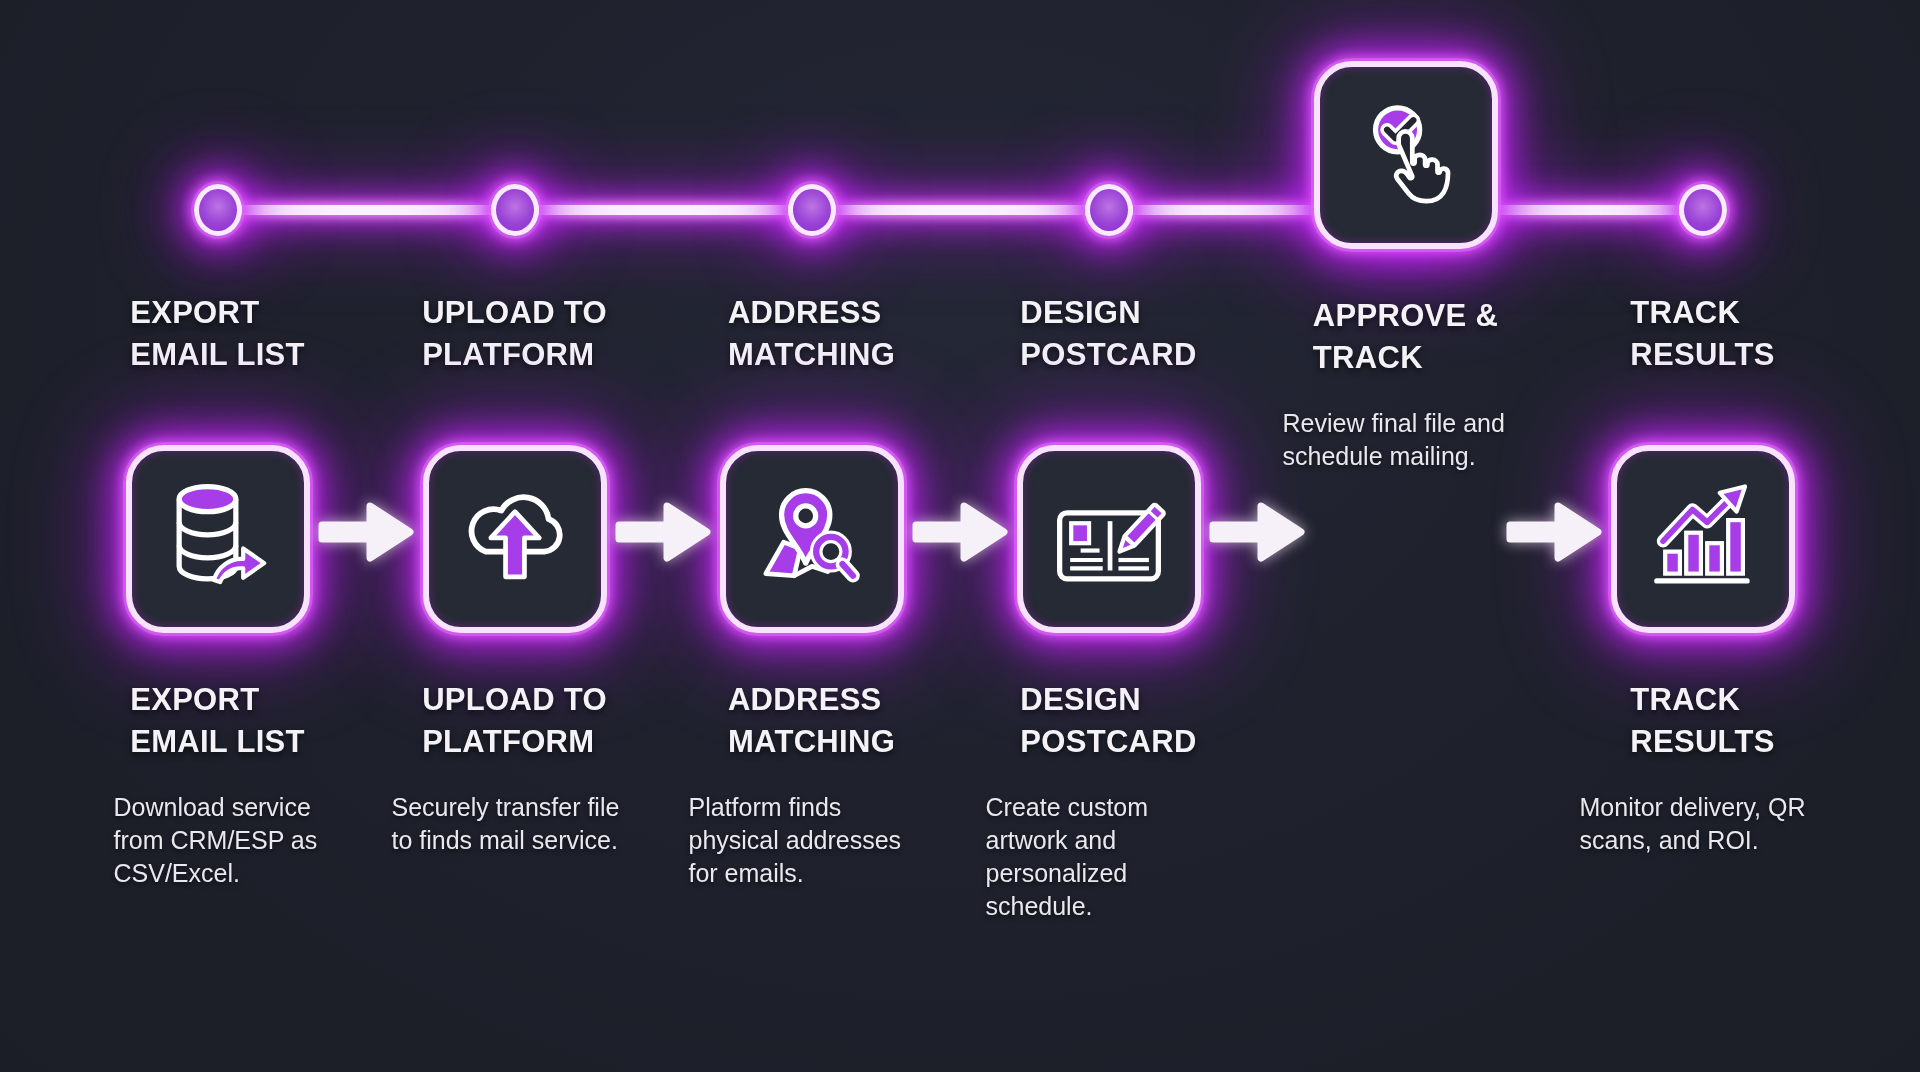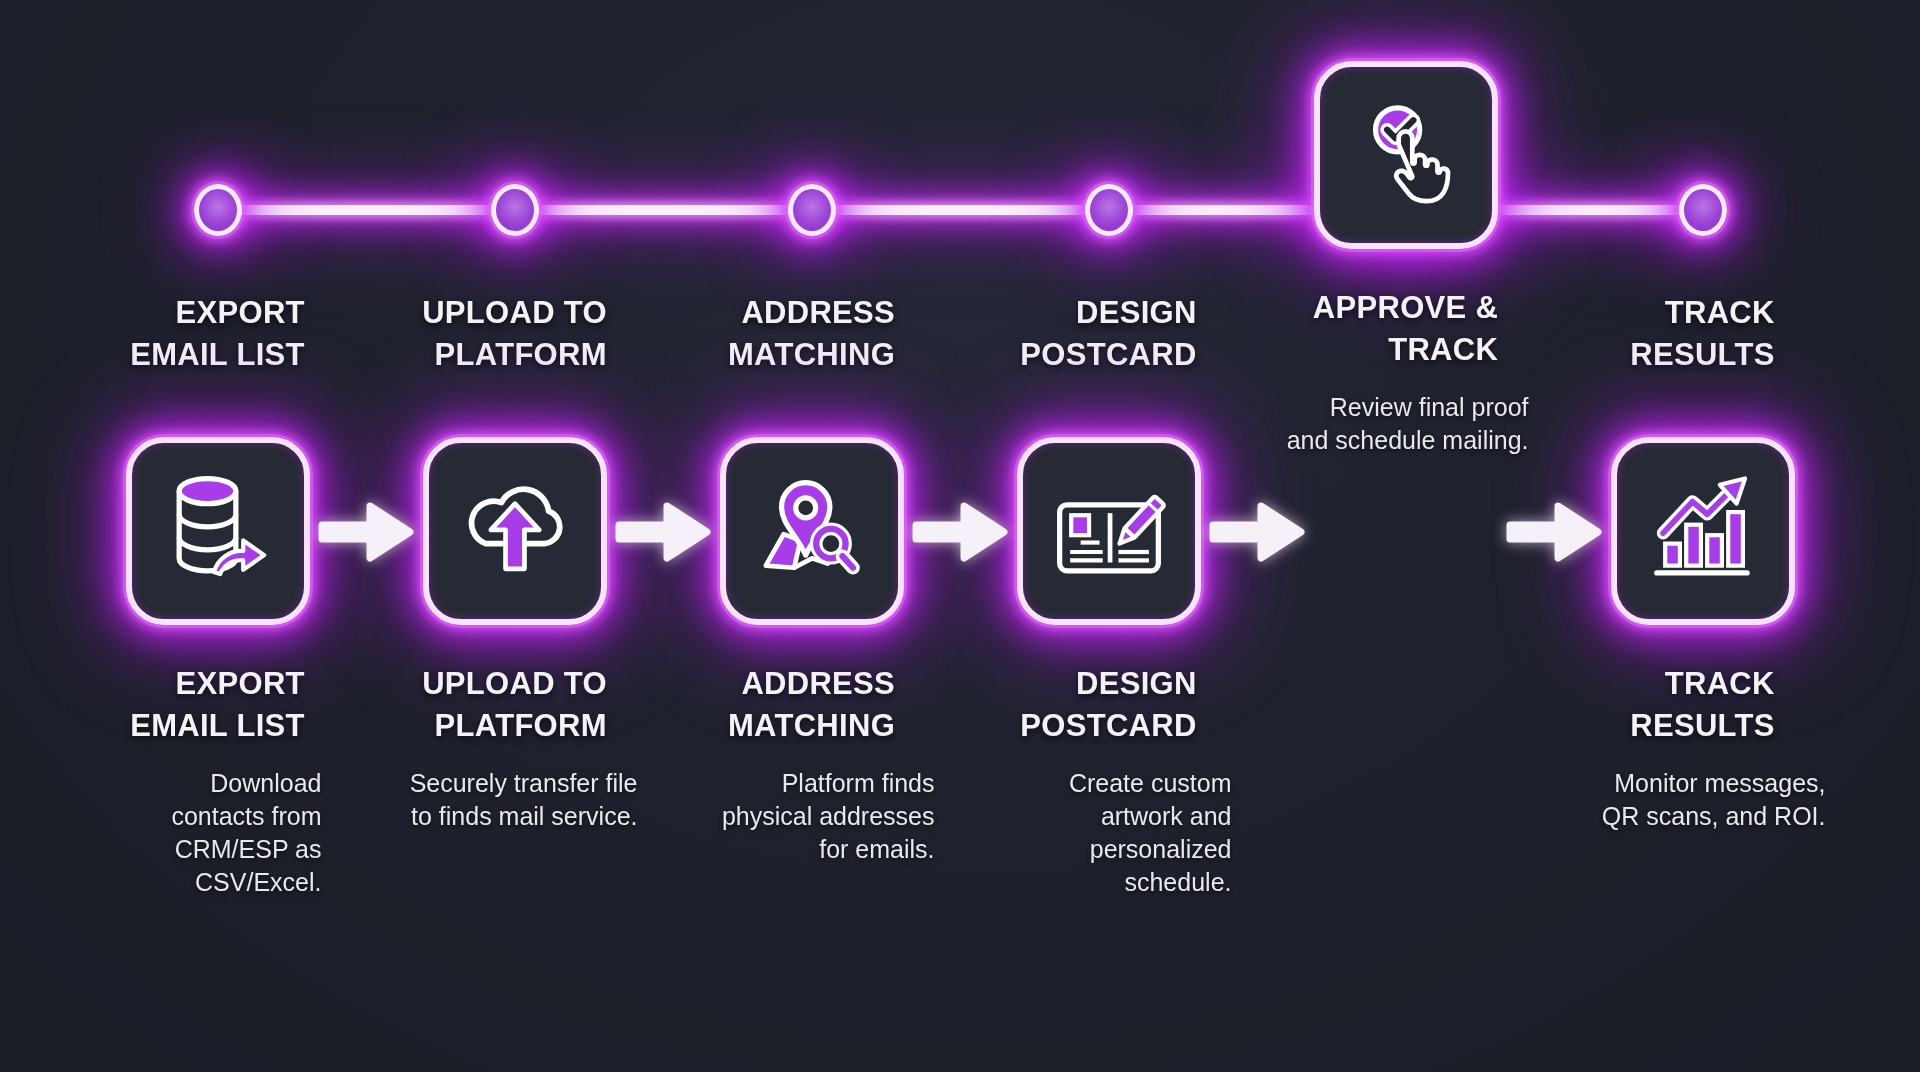--- a/index.html
+++ b/index.html
@@ -25,21 +25,21 @@
   .dot{
     width:38px;height:42px;border:5px solid #fbe9ff;border-radius:50%;
     background:radial-gradient(circle at 50% 42%, #bd74e3 0%, #9a43d6 55%, #8a2fd0 100%);
     box-shadow:0 0 0 3px rgba(224,108,250,.45),
                0 0 12px 4px #d855f7,
                0 0 32px 12px rgba(193,40,242,.8),
                0 0 70px 26px rgba(170,25,232,.4);
   }
   
   .columns{position:absolute;left:69px;top:0;width:1782px;display:flex;}
-  .col{width:297px;display:flex;flex-direction:column;align-items:center;text-align:right;}
+  .col{width:297px;display:flex;flex-direction:column;align-items:center;text-align:left;gap:8px;}
   .top-title,.bottom-title{
     font-size:31px;line-height:42px;font-weight:bold;color:#f4f2f7;
     letter-spacing:.3px;text-shadow:0 3px 6px rgba(0,0,0,.6);
   }
   .top-title{margin-top:292px;}
   .bottom-title{margin-top:38px;}
   .title-line{display:block;}
   .icon-box{
     margin-top:61px;width:172px;height:176px;
     border:6px solid #f9e2fe;border-radius:38px;background:#262a34;
@@ -101,21 +101,21 @@
           <path d="M23,22 V86 a27,12 0 0 0 54,0 V22" fill="none" stroke="#fff" stroke-width="5"></path>
           <path d="M23,44 a27,12 0 0 0 54,0" fill="none" stroke="#fff" stroke-width="5"></path>
           <path d="M23,66 a27,12 0 0 0 54,0" fill="none" stroke="#fff" stroke-width="5"></path>
           <path d="M56,99 C60,86 72,78 84,79 L84,69 L104,83 L84,97 L84,88 C74,87 66,92 62,101 Z" fill="#a63de8" stroke="#fff" stroke-width="4" stroke-linejoin="round"></path>
         </svg>
       </div>
       <div class="bottom-title">
         <span class="title-line">EXPORT</span>
         <span class="title-line">EMAIL LIST</span>
       </div>
-      <div class="desc narrow">Download contacts from CRM/ESP as CSV/Excel.</div>
+      <div class="desc narrow">Download service from CRM/ESP as CSV/Excel.</div>
     </div>
 
     <div class="col">
       <div class="top-title">
         <span class="title-line">UPLOAD TO</span>
         <span class="title-line">PLATFORM</span>
       </div>
       <div class="icon-box">
         <svg viewBox="0 0 120 120">
           <path d="M32,72 h56 a16,16 0 0 0 4,-31 a24,24 0 0 0 -45,-8 a18,18 0 0 0 -15,39 z" fill="#262a34" stroke="#fff" stroke-width="5.5" stroke-linejoin="round"></path>
@@ -188,21 +188,21 @@
           <circle cx="52" cy="36" r="21" fill="#a63de8" stroke="#fff" stroke-width="5"></circle>
           <path d="M42,36 l8,8 l17,-17" fill="none" stroke="#fff" stroke-width="13" stroke-linecap="round" stroke-linejoin="round"></path>
           <path d="M42,36 l8,8 l17,-17" fill="none" stroke="#232630" stroke-width="6" stroke-linecap="round" stroke-linejoin="round"></path>
           <path d="M53,50 v-6 a6.5,6.5 0 0 1 13,0 v23 c0,1.6 2.2,1.6 2.2,0 v-3 c0,-5.6 10,-5.6 10,0.4 v4.6 c0,1.6 2.2,1.6 2.2,0 v-0.8 c0,-5.4 9.6,-5 9.6,0.8 v6.6 c0,1.5 2,1.5 2.2,0.3 c0.8,-4.6 7.8,-3.8 7.8,1.5 c0,7.6 -1.2,13.4 -4.2,18.2 c-3.4,5.6 -8.8,8.4 -16.6,8.4 c-8,0 -12.8,-2.4 -16.8,-7.6 l-10.6,-13.6 c-2.8,-3.6 0.2,-8.2 4.6,-7.6 c2.4,0.3 3.8,1.8 5.2,3.8 l1.6,2.2 c1,1.4 2.8,0.9 2.8,-0.9 z" fill="#232630" stroke="#fff" stroke-width="4.5" stroke-linejoin="round"></path>
         </svg>
       </div>
       <div class="bottom-title">
         <span class="title-line">APPROVE &amp;</span>
         <span class="title-line">TRACK</span>
       </div>
-      <div class="desc">Review final proof and schedule mailing.</div>
+      <div class="desc">Review final file and schedule mailing.</div>
     </div>
 
     <div class="col">
       <div class="top-title">
         <span class="title-line">TRACK</span>
         <span class="title-line">RESULTS</span>
       </div>
       <div class="icon-box">
         <svg viewBox="0 0 120 120">
           <rect x="24" y="72" width="14" height="21" fill="#a63de8" stroke="#fff" stroke-width="4"></rect>
@@ -212,21 +212,21 @@
           <line x1="16" y1="100" x2="102" y2="100" stroke="#fff" stroke-width="5" stroke-linecap="round"></line>
           <path d="M22,62 L50,32 L64,44 L82,26" stroke="#fff" stroke-width="12" fill="none" stroke-linecap="round" stroke-linejoin="round"></path>
           <path d="M22,62 L50,32 L64,44 L84,24" stroke="#a63de8" stroke-width="5.5" fill="none" stroke-linecap="round" stroke-linejoin="round"></path>
           <polygon points="76,16 100,10 92,34" fill="#a63de8" stroke="#fff" stroke-width="4" stroke-linejoin="round"></polygon>
         </svg>
       </div>
       <div class="bottom-title">
         <span class="title-line">TRACK</span>
         <span class="title-line">RESULTS</span>
       </div>
-      <div class="desc">Monitor messages, QR scans, and ROI.</div>
+      <div class="desc">Monitor delivery, QR scans, and ROI.</div>
     </div>
 
   </div>
 
   <svg class="flow-arrow a1" viewBox="0 0 96 64">
     <polygon points="4,25 52,25 52,6 92,32 52,58 52,39 4,39" fill="#f6f1f8" stroke="#f6f1f8" stroke-width="7" stroke-linejoin="round"></polygon>
   </svg>
   <svg class="flow-arrow a2" viewBox="0 0 96 64">
     <polygon points="4,25 52,25 52,6 92,32 52,58 52,39 4,39" fill="#f6f1f8" stroke="#f6f1f8" stroke-width="7" stroke-linejoin="round"></polygon>
   </svg>

